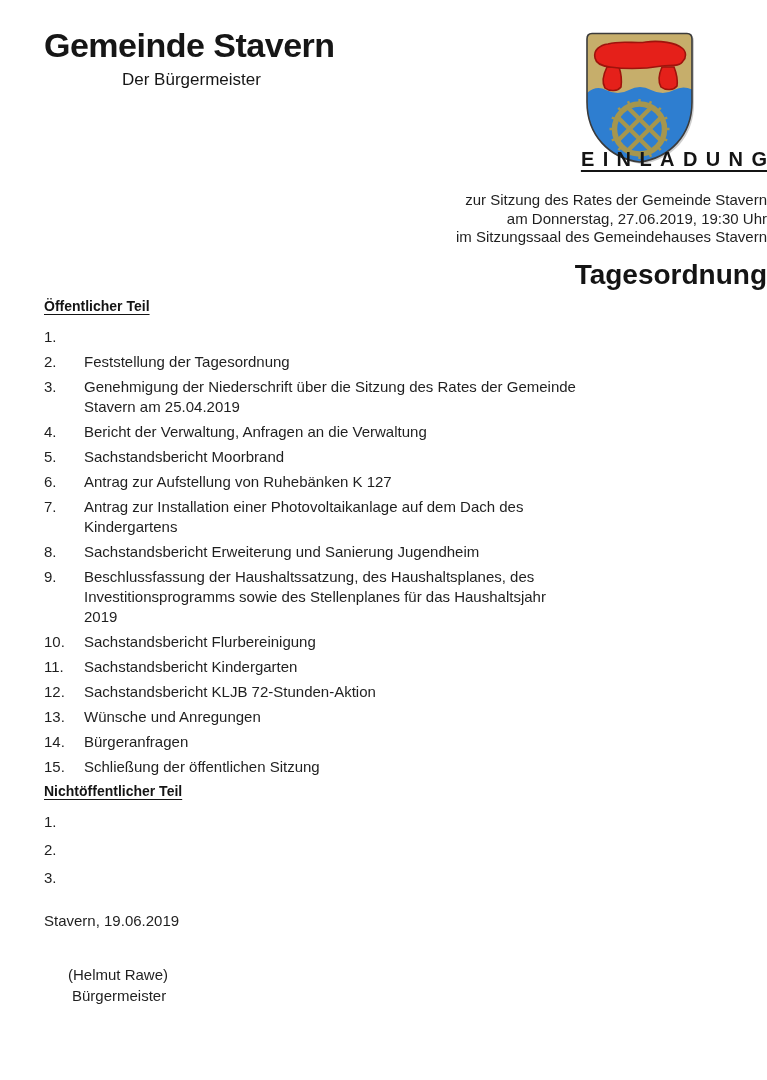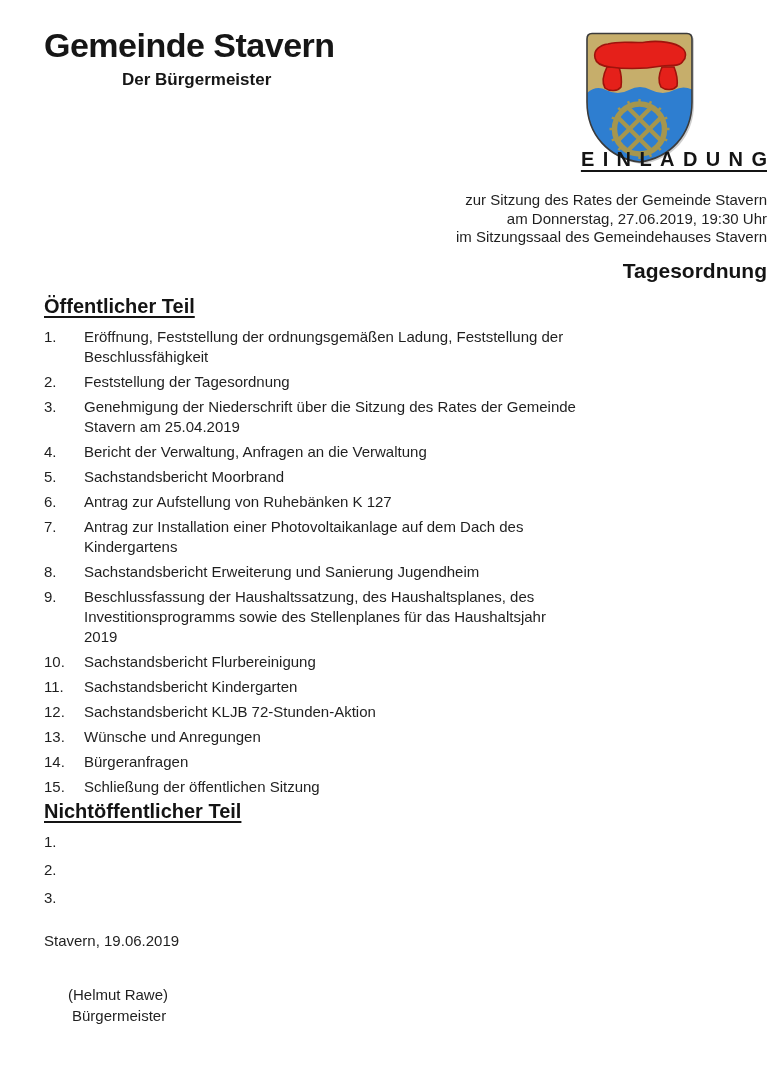--- a/index.html
+++ b/index.html
@@ -7,37 +7,37 @@
     position:relative;width:767px;height:1080px;background:#ffffff;overflow:hidden;
     font-family:"Liberation Sans","DejaVu Sans",sans-serif;color:#1f1f1f;padding-left:11px;
   }
   
   .doc-title{
     position:absolute;left:44px;top:26px;margin:0;
     font-size:34px;font-weight:bold;letter-spacing:-0.5px;color:#161616;
   }
   .doc-subtitle{
     position:absolute;left:122px;top:70px;
-    font-size:17px;font-weight:bold;color:#161616;
+    font-size:17px;font-weight:normal;color:#161616;
   }
   .crest{position:absolute;left:583px;top:31px;width:113px;height:135px;}
   .crest svg{display:block;width:100%;height:100%;}
   
   .centerblock{position:absolute;left:0;top:147px;width:767px;text-align:right;}
   .einladung{
     font-size:20px;font-weight:bold;line-height:24px;color:#141414;
     text-decoration:underline;text-underline-offset:4px;
   }
   .einladung span{letter-spacing:0.42em;margin-right:-0.42em;}
   .intro{margin-top:20px;font-size:15px;line-height:18.5px;color:#1f1f1f;}
-  .agenda-title{margin-top:12px;font-size:21px;font-weight:bold;color:#141414;}
+  .agenda-title{margin-top:12px;font-size:28px;font-weight:bold;color:#141414;}
   
   .main{position:absolute;left:44px;top:297px;width:680px;}
   .sec-heading{
-    font-size:20px;font-weight:bold;line-height:18px;margin-bottom:12px;color:#141414;
+    font-size:14px;font-weight:bold;line-height:18px;margin-bottom:12px;color:#141414;
     text-decoration:underline;text-underline-offset:3px;
   }
   .sec-heading.nicht{margin-top:0;}
   .agenda-item{display:flex;margin-bottom:5px;font-size:15px;line-height:20px;}
   .agenda-num{width:40px;flex:none;}
   .agenda-text{white-space:pre-line;max-width:520px;}
   #nonpublic-list .agenda-item{margin-bottom:8px;}
   .place-date{margin-top:23px;font-size:15px;line-height:20px;}
   .signature{margin-top:33px;font-size:15px;line-height:21px;}
   .signature .sig-name{padding-left:24px;}
@@ -115,22 +115,20 @@
       <div>im Sitzungssaal des Gemeindehauses Stavern</div>
     </div>
     <div class="agenda-title">Tagesordnung</div>
   </div>
 
   <div class="main">
     <div class="sec-heading">Öffentlicher Teil</div>
     <div id="public-list">
         <div class="agenda-item">
           <div class="agenda-num">1.</div>
-          <div class="agenda-text">Eröffnung, Feststellung der ordnungsgemäßen Ladung, Feststellung der
-Beschlussfähigkeit</div>
         </div>
         <div class="agenda-item">
           <div class="agenda-num">2.</div>
           <div class="agenda-text">Feststellung der Tagesordnung</div>
         </div>
         <div class="agenda-item">
           <div class="agenda-num">3.</div>
           <div class="agenda-text">Genehmigung der Niederschrift über die Sitzung des Rates der Gemeinde
 Stavern am 25.04.2019</div>
         </div>

